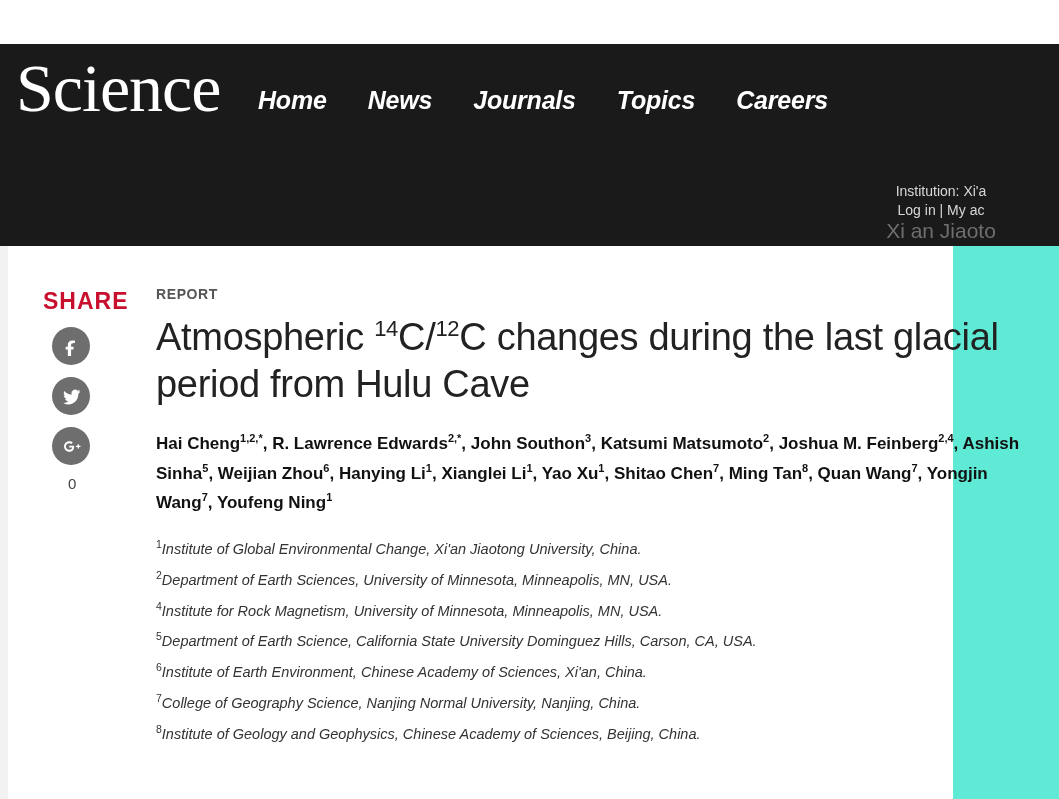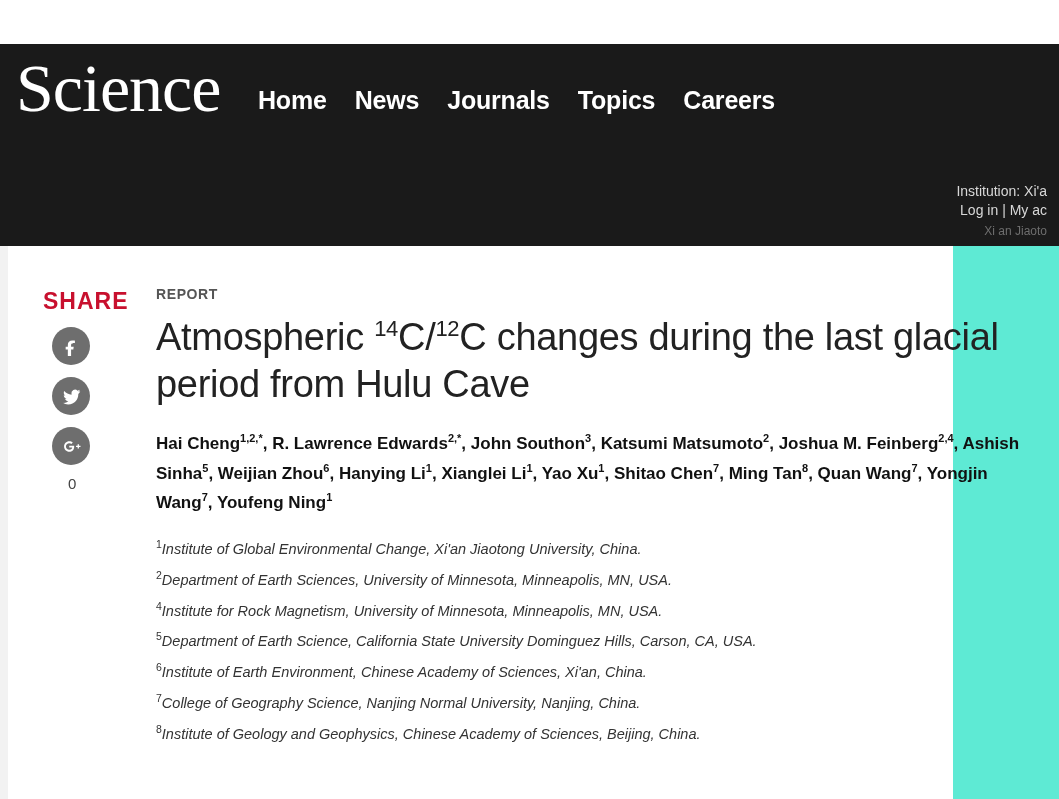--- a/index.html
+++ b/index.html
@@ -36,47 +36,48 @@
     font-family: "Liberation Serif", serif;
     font-size: 68px;
     line-height: 76px;
     letter-spacing: -1px;
   }
   .nav {
     position: absolute;
     left: 258px;
     top: 42px;
     display: flex;
-    gap: 28px;
+    gap: 41px;
+    font-style: italic;
   }
   .nav-item {
     color: #ffffff;
     font-size: 25px;
     font-weight: bold;
     letter-spacing: -0.2px;
     cursor: pointer;
   }
   .account-box {
     position: absolute;
-    right: 12px;
+    right: 4px;
     top: 138px;
     width: 240px;
-    text-align: right;
+    text-align: center;
     padding-left: 12px;
     box-sizing: border-box;
   }
   .account-line {
     color: #d8d8d8;
     font-size: 14px;
     line-height: 19px;
     white-space: nowrap;
   }
   .account-inst {
     color: #6e6e6e;
-    font-size: 12px;
+    font-size: 21px;
     line-height: 22px;
     white-space: nowrap;
   }
 
   
   .content {
     position: relative;
     width: 953px;
     height: 597px;
     background: #ffffff;

